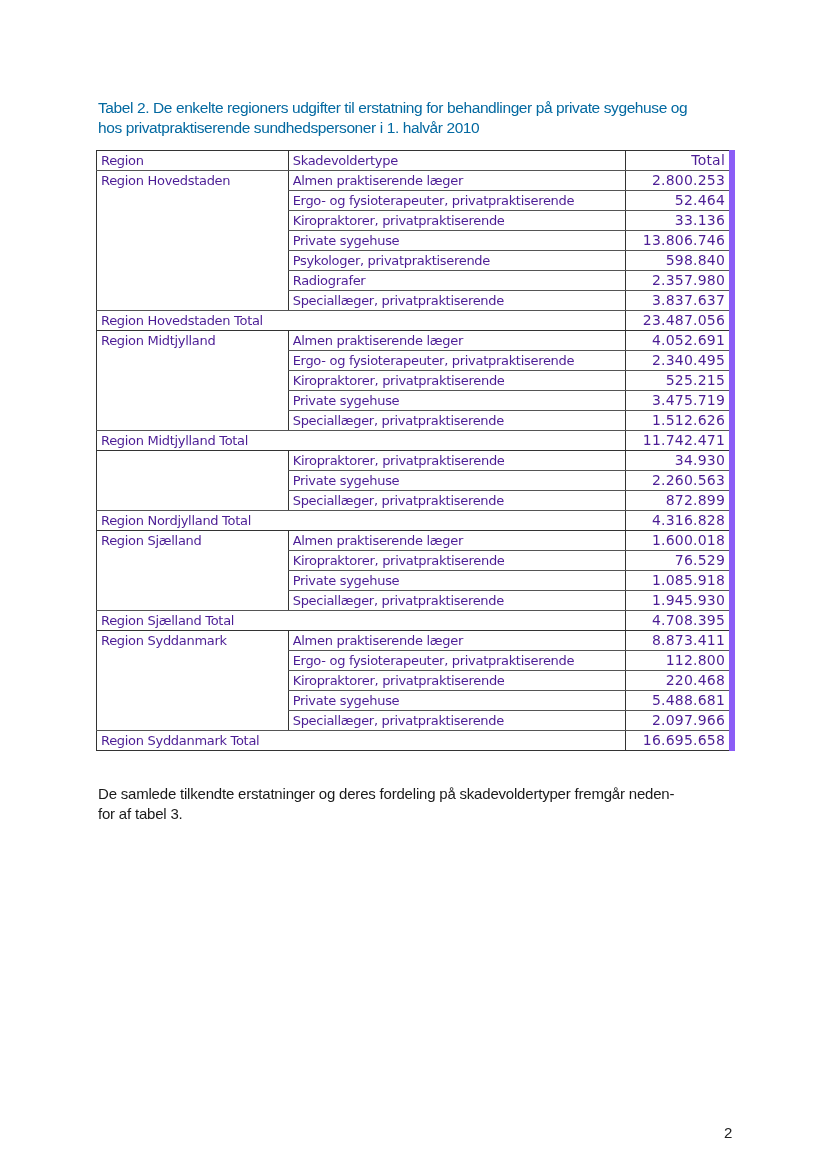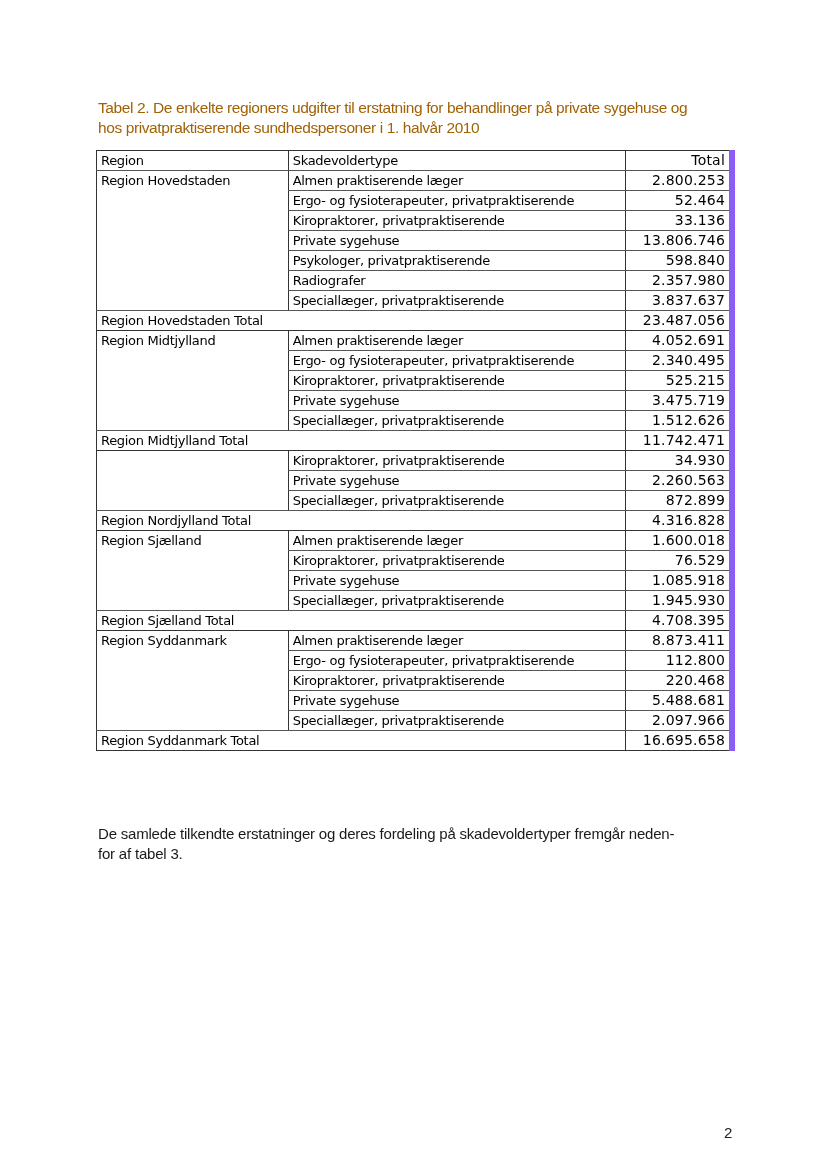--- a/index.html
+++ b/index.html
@@ -1,33 +1,33 @@
 <!DOCTYPE html>
 <html><head>
 <meta charset="utf-8">
 <style>
   html, body { margin:0; padding:0; background:#ffffff; }
   body { width:827px; height:1170px; position:relative; overflow:hidden;
          font-family:"DejaVu Sans", "Liberation Sans", sans-serif; color:#1a1a1a; }
   .caption { position:absolute; left:98px; top:98px; width:650px;
              font-family:"Liberation Sans", sans-serif; font-size:15.5px; line-height:20px;
-             letter-spacing:-0.4px; color:#a16207; }
+             letter-spacing:-0.4px; color:#0369a1; }
   table.data { position:absolute; left:96px; top:150px; width:639px;
-               border-collapse:collapse; font-size:13px; color:#000000; }
+               border-collapse:collapse; font-size:13px; color:#4c1d95; }
   table.data td { height:19px; padding:0 4px; line-height:19px; white-space:nowrap; vertical-align:top;
                   font-family:"DejaVu Sans", sans-serif; letter-spacing:-0.3px; }
   table.data td.c1 { width:186px; border-left:1px solid #333; }
   table.data td.c2 { width:331px; border-left:1px solid #333; }
   table.data td.c3 { width:96px; text-align:right; border-left:1px solid #333; border-right:6px solid #8b5cf6;
                      font-size:14px; letter-spacing:0.2px; }
   table.data tr td { border-bottom:1px solid #555; }
   table.data tr.head td { border-top:1px solid #333; }
   table.data td.nob { border-bottom:none; }
   table.data tr.total td { border-bottom:1px solid #333; }
-  .para { position:absolute; left:98px; top:824px; width:650px;
+  .para { position:absolute; left:98px; top:784px; width:650px;
           font-family:"Liberation Sans", sans-serif; font-size:15px; line-height:20px;
           letter-spacing:-0.2px; color:#1a1a1a; }
   .pagenum { position:absolute; left:724px; top:1124px; font-size:15px;
              font-family:"Liberation Sans", sans-serif; color:#222; }
 </style>
 </head>
 <body>
 
 <div class="caption">
   <div>Tabel 2.  De enkelte regioners udgifter til erstatning for behandlinger på private sygehuse og</div>

